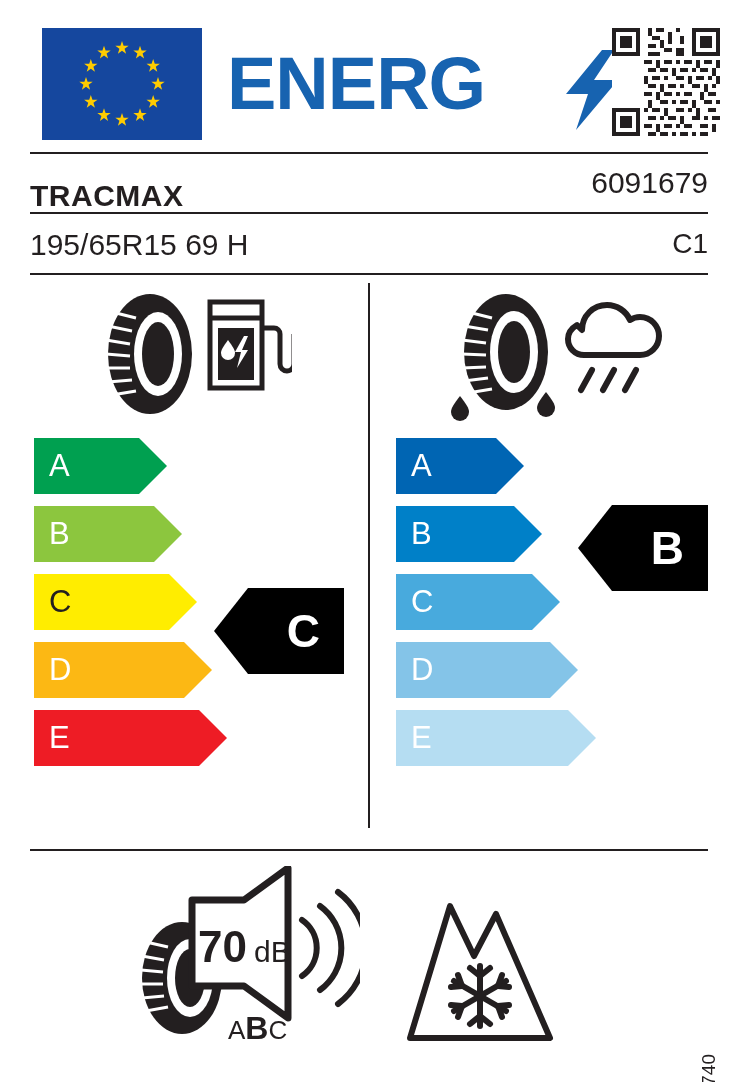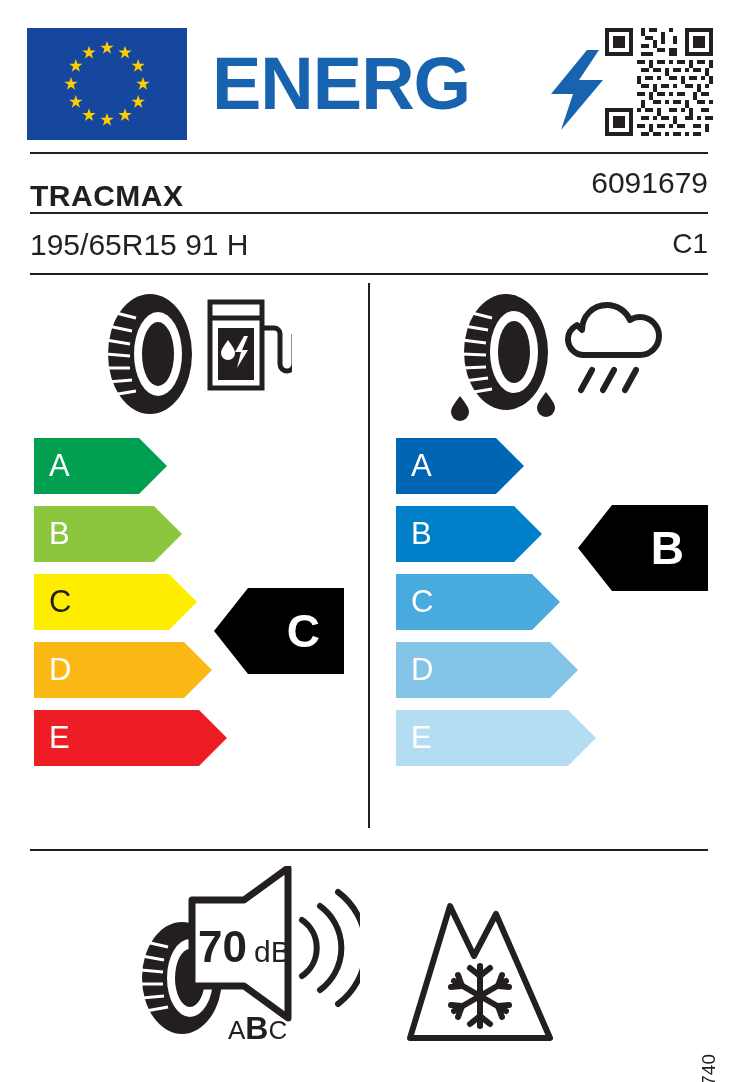--- a/index.html
+++ b/index.html
@@ -18,25 +18,24 @@
   .label {
     position: absolute;
     left: 0; top: 0;
     width: 738px;
     height: 1082px;
   }
 
   
   .header {
     position: absolute;
-    left: 27px;
+    left: 42px;
     top: 28px;
     width: 678px;
     height: 112px;
-    padding-left: 8px;
   }
   .eu-flag {
     position: absolute;
     left: 0; top: 0;
     width: 160px;
     height: 112px;
     background: #174ea6;
     background: #15479e;
   }
   .eu-flag svg { display:block; }
@@ -404,21 +403,21 @@
   </div>
 
   <div class="rule r1"></div>
   <div class="rule r2"></div>
   <div class="rule r3"></div>
   <div class="rule r4"></div>
   <div class="vdivider"></div>
 
   <div class="brand">TRACMAX</div>
   <div class="code">6091679</div>
-  <div class="size">195/65R15 91 H</div>
+  <div class="size">195/65R15 69 H</div>
   <div class="class">C1</div>
 
   <div class="pic-fuel">
     <svg width="200" height="130" viewBox="0 0 200 130">
       <g>
         <ellipse cx="58" cy="66" rx="42" ry="60" fill="#231f20"></ellipse>
         <ellipse cx="66" cy="66" rx="24" ry="42" fill="#ffffff"></ellipse>
         <ellipse cx="66" cy="66" rx="16" ry="32" fill="#231f20"></ellipse>
         <g stroke="#ffffff" stroke-width="3">
           <line x1="20" y1="24" x2="44" y2="30"></line>

